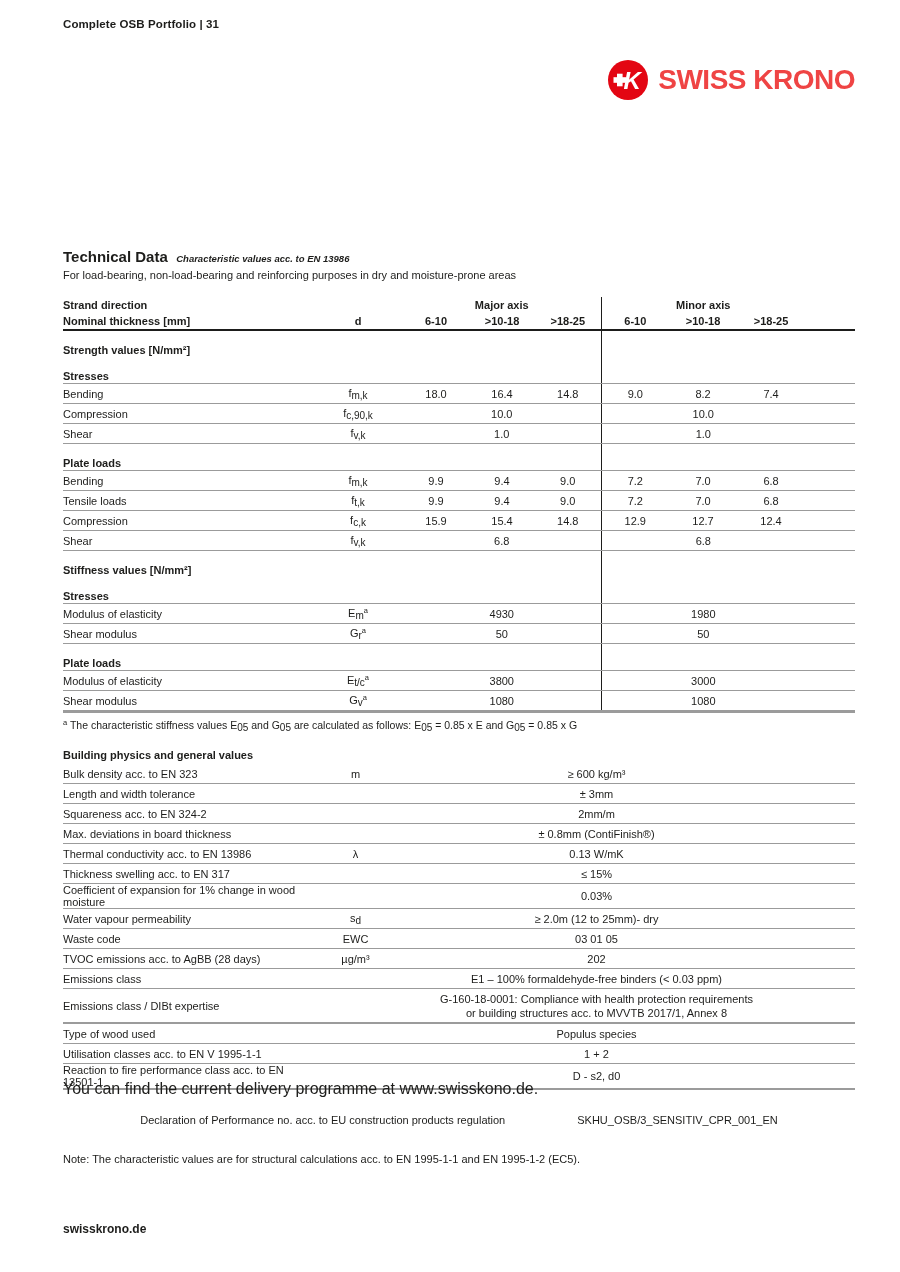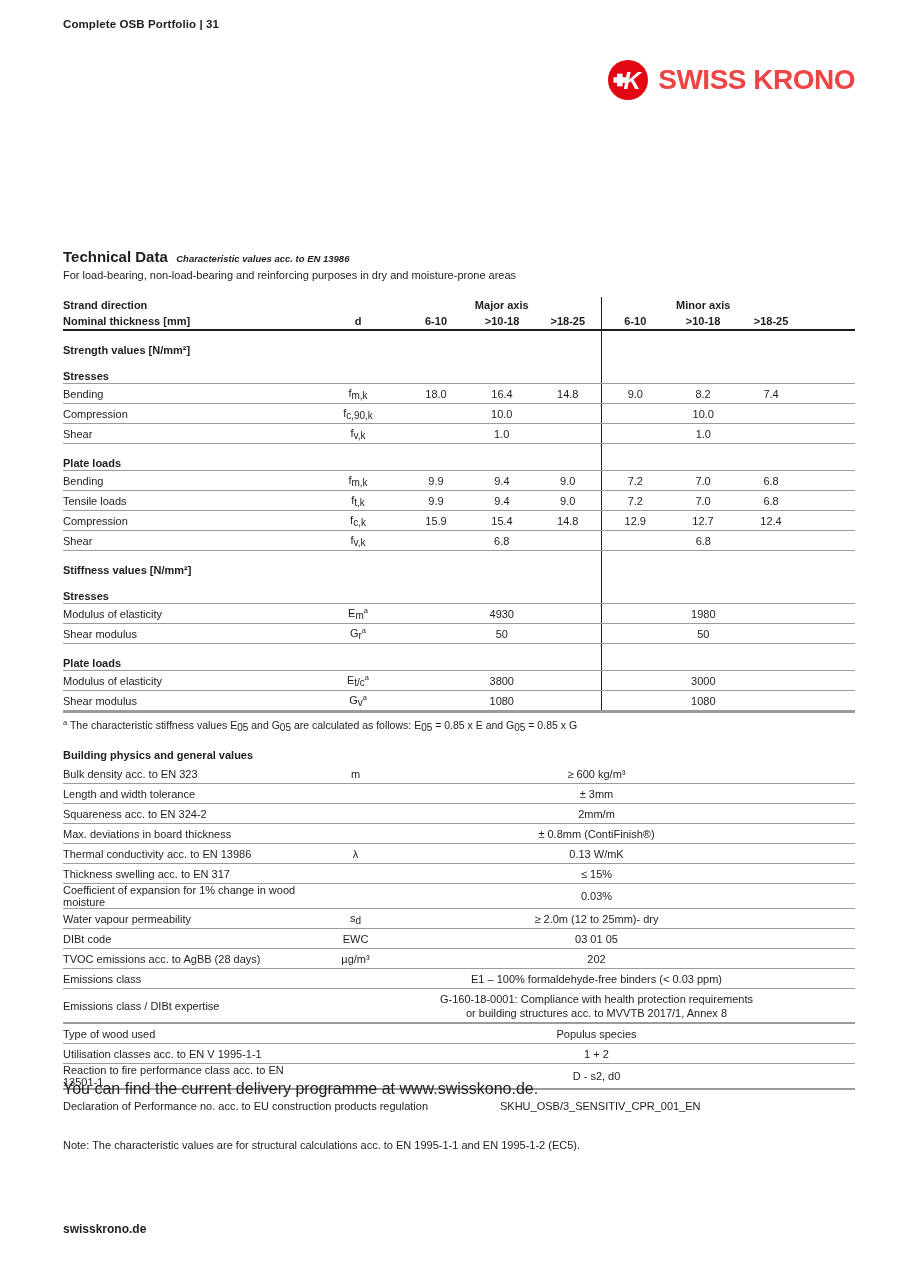--- a/index.html
+++ b/index.html
@@ -34,21 +34,21 @@
   .sect2 td{height:31px;}
   .sect-title{font-weight:700;line-height:14px;padding-top:12px;}
   .sub{font-size:10px;vertical-align:-2px;letter-spacing:0;}
   .sup{font-size:7.5px;vertical-align:4px;}
   .footnote{font-size:10.5px;margin-top:5px;width:792px;}
   .physics-title{font-size:11px;font-weight:700;margin-top:16px;}
   .physics-table{margin-top:3px;}
   .physics-table td.val{padding-right:60px;line-height:14px;margin-top:8px;}
   .physics-table tr.tall td{height:33px;}
   .physics-table tr.thick td{border-bottom:2.5px solid #9b9b9b;}
-  .declaration{display:flex;margin-top:10px;width:792px;font-size:11px;align-items:baseline;}
+  .declaration{display:flex;margin-top:24px;width:792px;font-size:11px;align-items:baseline;justify-content:center;}
   .declaration .dlabel{width:425px;flex:0 0 auto;}
   .declaration .dvalue{margin-left:12px;}
   .note{font-size:11px;margin-top:27px;}
   .delivery{position:absolute;left:63px;top:1080px;font-size:16px;font-weight:400;}
   .doc-footer{position:absolute;left:63px;top:1222px;font-size:12px;font-weight:700;}
 </style>
 </head>
 <body>
 
 <div class="page">
@@ -284,21 +284,21 @@
         <td>Coefficient of expansion for 1% change in wood moisture</td>
         <td class="c"></td>
         <td class="c val">0.03%</td>
       </tr>
       <tr class="rule">
         <td>Water vapour permeability</td>
         <td class="c"><span>s</span><span class="sub">d</span></td>
         <td class="c val">≥ 2.0m (12 to 25mm)- dry</td>
       </tr>
       <tr class="rule">
-        <td>DIBt code</td>
+        <td>Waste code</td>
         <td class="c">EWC</td>
         <td class="c val">03 01 05</td>
       </tr>
       <tr class="rule">
         <td>TVOC emissions acc. to AgBB (28 days)</td>
         <td class="c">µg/m³</td>
         <td class="c val">202</td>
       </tr>
       <tr class="rule">
         <td>Emissions class</td>

